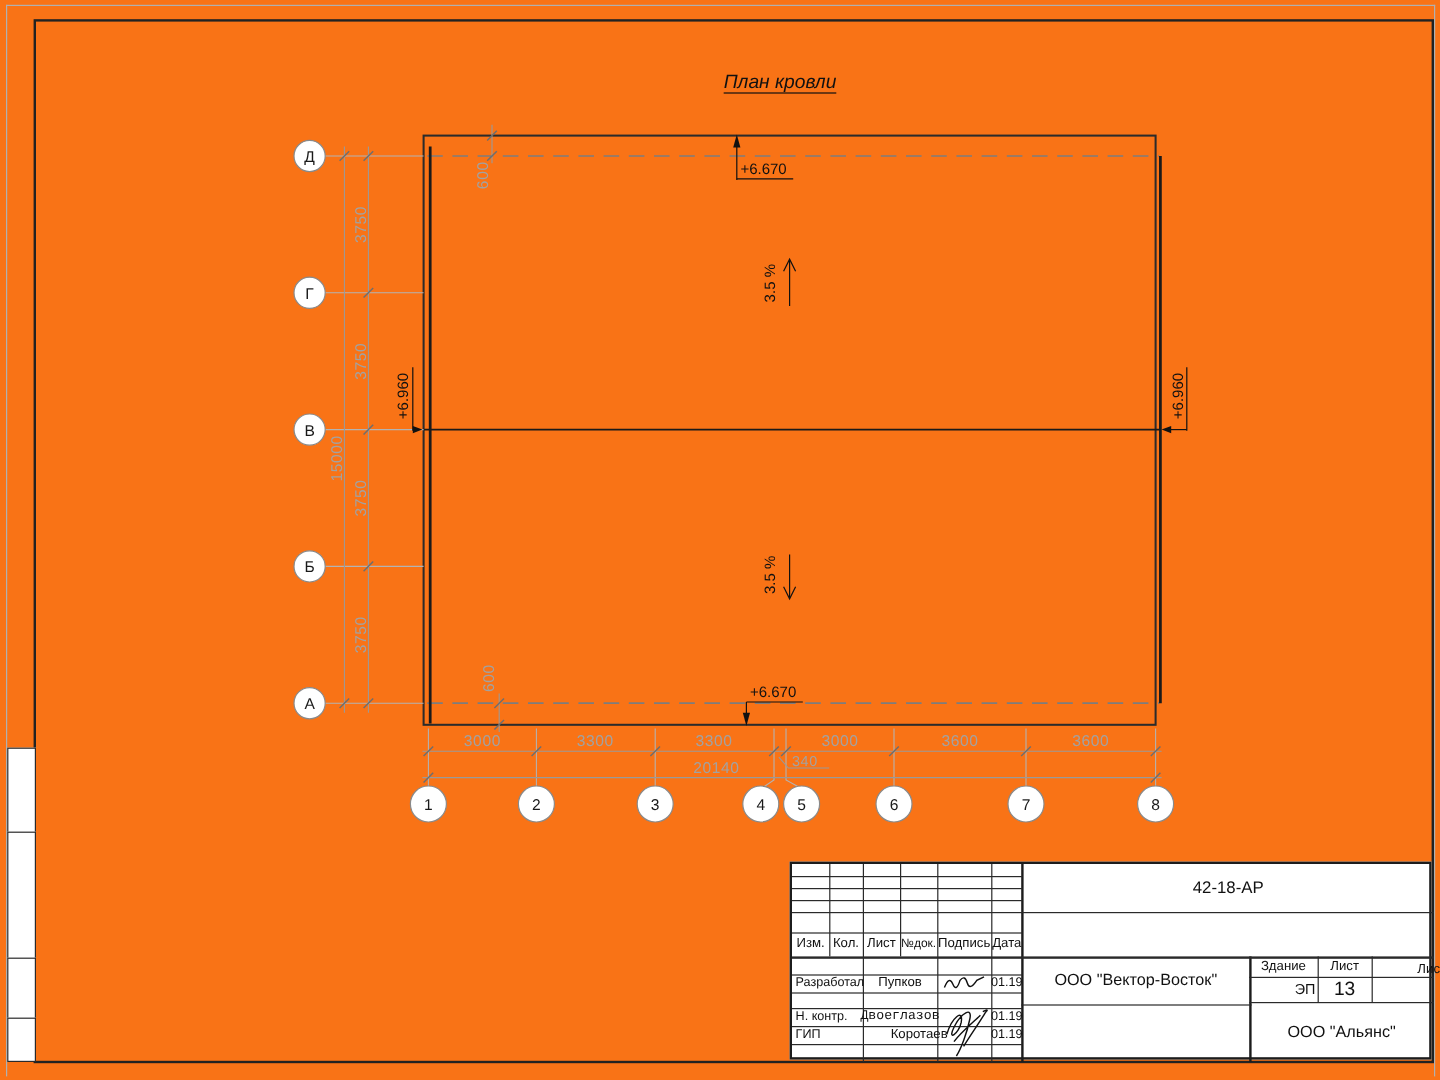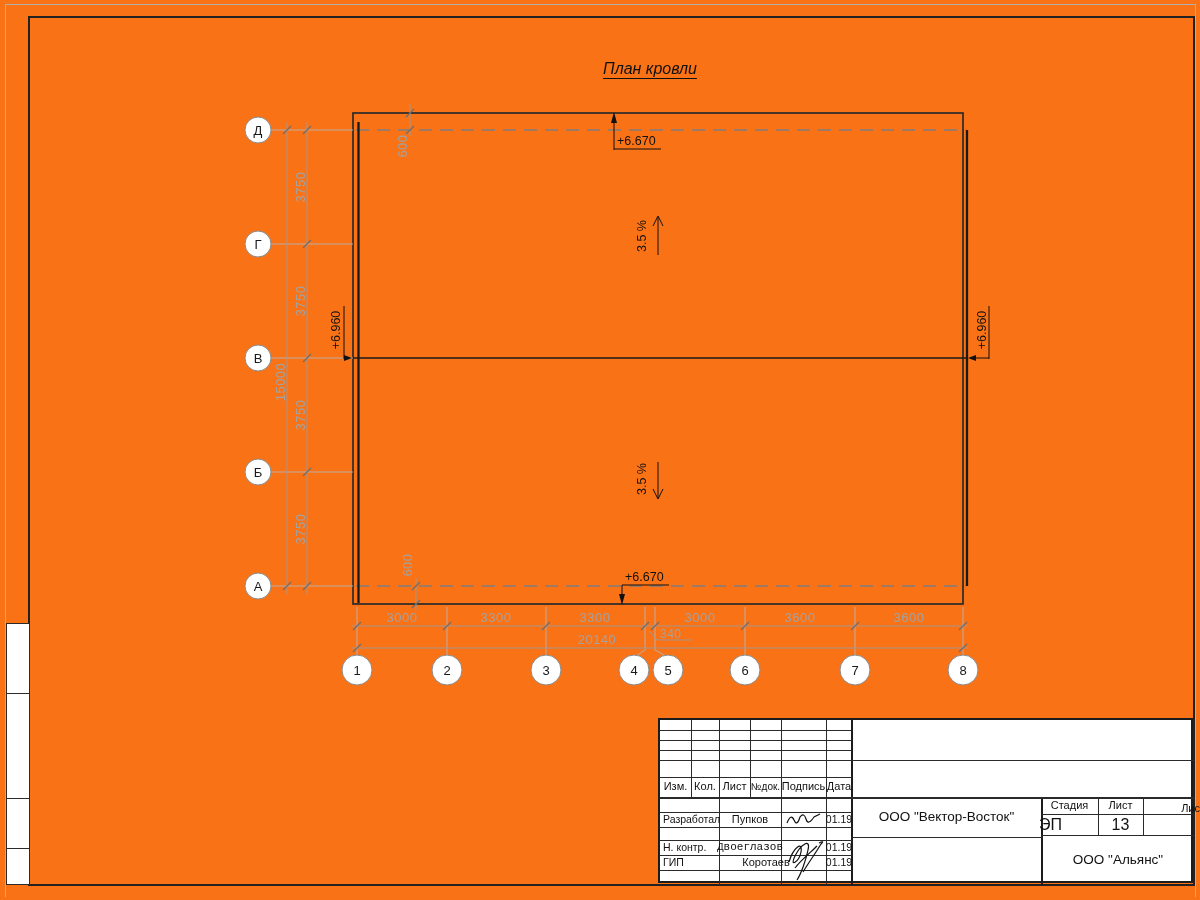--- a/index.html
+++ b/index.html
@@ -247,24 +247,25 @@
 
     <div class="cell left" style="left:3px;top:135px;width:56px;height:15px;font-size:10.5px;">ГИП</div>
     <div class="cell" style="left:59px;top:135px;width:62px;height:15px;font-size:11px;margin-left:16px;">Коротаев</div>
     <div class="cell" style="left:166px;top:135px;width:26px;height:15px;font-size:10.5px;">01.19</div>
 
     <svg class="abs" style="left:121px;top:90px;" width="48" height="75" viewBox="0 0 48 75">
       <path d="M6,13 Q10,3 13,10 T19,7 Q23,2 25,9 T33,7 L39,4" fill="none" stroke="#111" stroke-width="1.2"></path>
       <path d="M8,52 C12,38 22,30 20,42 C18,52 8,58 14,46 C20,34 30,28 27,40 C25,50 20,64 16,70 M14,58 C20,50 30,42 36,36 M22,62 C28,52 34,44 40,34 Q44,30 38,33" fill="none" stroke="#111" stroke-width="1.2"></path>
     </svg>
 
+    <div class="cell" style="left:192px;top:0;width:343px;height:40px;font-size:14px;">42-18-АР</div>
     <div class="cell" style="left:192px;top:77px;width:189px;height:40px;font-size:13.5px;">ООО "Вектор-Восток"</div>
 
-    <div class="cell" style="left:381px;top:77px;width:57px;height:17px;font-size:11px;">Стадия</div>
+    <div class="cell" style="left:381px;top:77px;width:57px;height:17px;font-size:11px;">Здание</div>
     <div class="cell" style="left:438px;top:77px;width:45px;height:17px;font-size:11px;">Лист</div>
     <div class="cell" style="left:483px;top:80px;width:52px;height:17px;font-size:11px;padding-left:30px;">Листов</div>
-    <div class="cell" style="left:362px;top:94px;width:57px;height:21px;font-size:16px;">ЭП</div>
+    <div class="cell" style="left:399px;top:94px;width:57px;height:21px;font-size:12px;">ЭП</div>
     <div class="cell" style="left:438px;top:94px;width:45px;height:21px;font-size:16px;">13</div>
     <div class="cell" style="left:483px;top:94px;width:52px;height:21px;font-size:12px;"></div>
     <div class="cell" style="left:381px;top:115px;width:154px;height:50px;font-size:13.5px;">ООО "Альянс"</div>
   </div>
 
 </div>
 
 </body></html>

